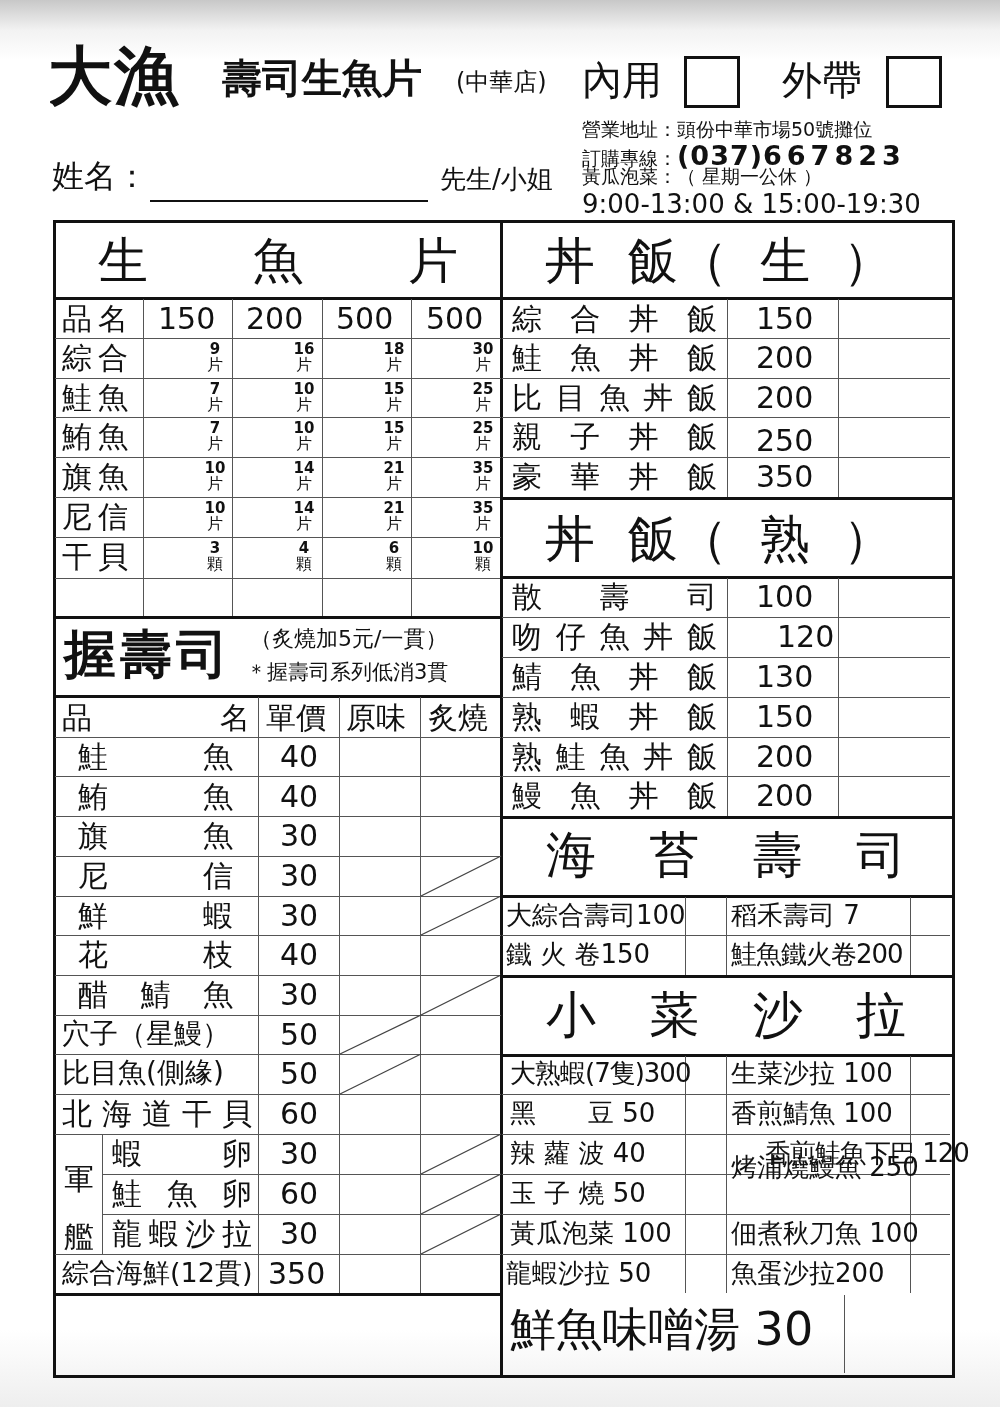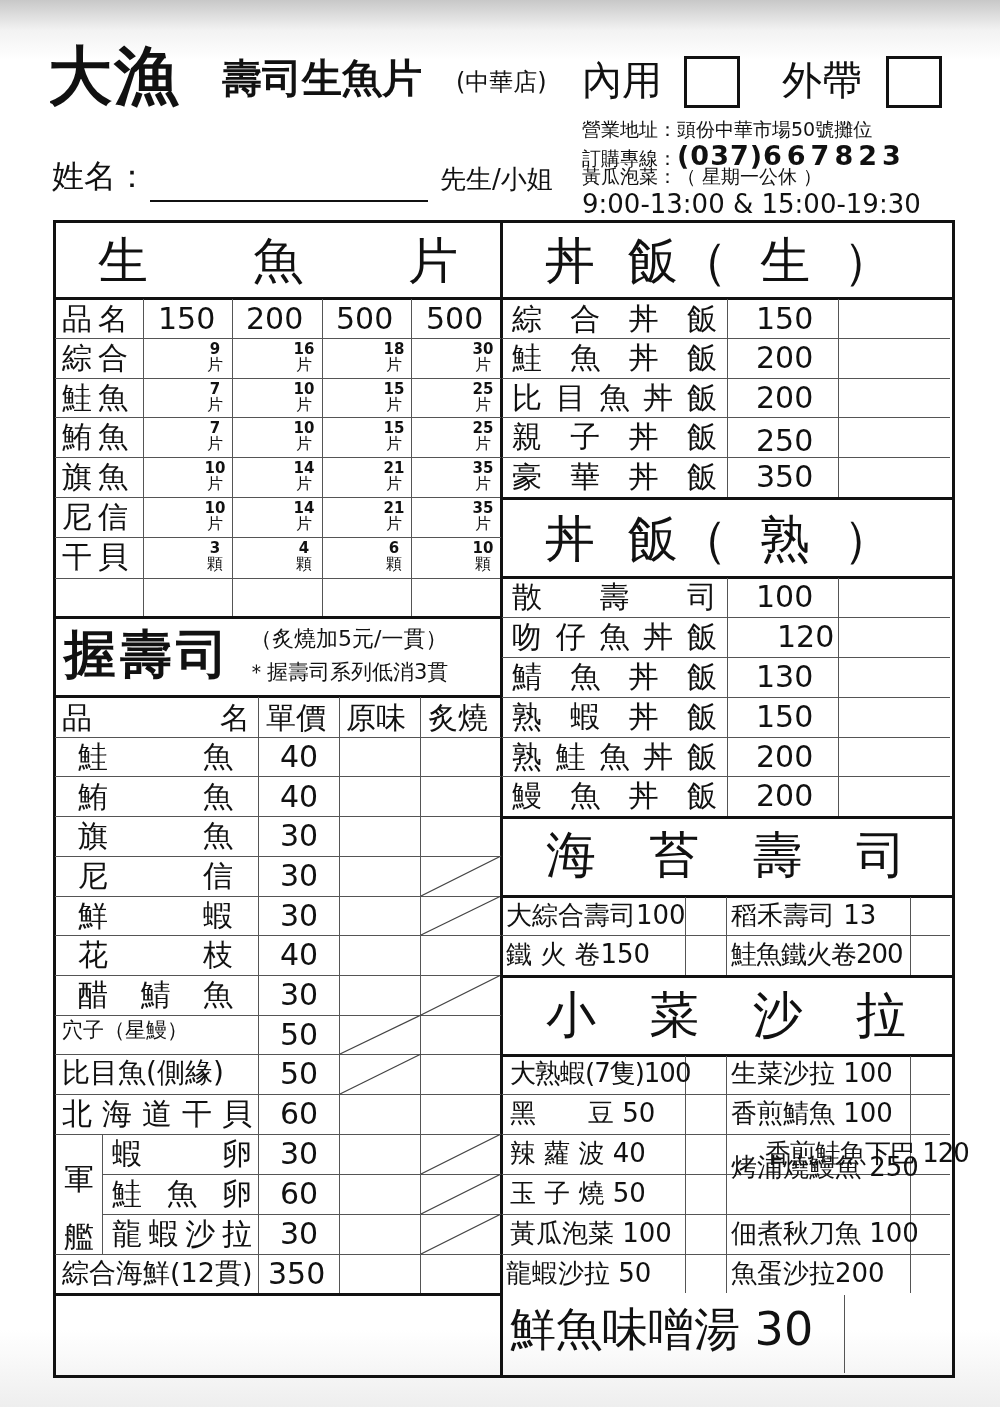--- a/index.html
+++ b/index.html
@@ -280,21 +280,21 @@
   </div>
 <div>
     <div class="cell spread" style="left:78px;top:980px;width:155px">
       <span>醋</span>
       <span>鯖</span>
       <span>魚</span>
     </div>
     <div class="cell" style="left:280px;top:980px">30</div>
   </div>
 <div>
-    <div class="cell" style="left:62px;top:1020px;font-size:21px">穴子（星鰻）</div>
+    <div class="cell" style="left:62px;top:1020px;font-size:28px">穴子（星鰻）</div>
     <div class="cell" style="left:280px;top:1020px">50</div>
   </div>
 <div>
     <div class="cell" style="left:62px;top:1059px;font-size:28px">比目魚(側緣)</div>
     <div class="cell" style="left:280px;top:1059px">50</div>
   </div>
 <div>
     <div class="cell spread" style="left:62px;top:1099px;width:190px">
       <span>北</span>
       <span>海</span>
@@ -492,21 +492,21 @@
     <span>司</span>
 </div>
 <div class="hthick" style="left:500px;top:895px;width:452px"></div>
 <div class="vline" style="left:685px;top:897px;height:78px"></div>
 <div class="vline" style="left:726px;top:897px;height:78px"></div>
 <div class="vline" style="left:910px;top:897px;height:78px"></div>
 <div class="hline" style="left:502px;top:935px;width:448px"></div>
 <div class="hthick" style="left:500px;top:975px;width:452px"></div>
 <div>
     <div class="cell small" style="left:506px;top:902px">大綜合壽司100</div>
-    <div class="cell small" style="left:731px;top:902px">稻禾壽司 13</div>
+    <div class="cell small" style="left:731px;top:902px">稻禾壽司 7</div>
   </div>
 <div>
     <div class="cell small" style="left:506px;top:941px">鐵 火 卷150</div>
     <div class="cell small" style="left:731px;top:941px;letter-spacing:-1px">鮭魚鐵火卷200</div>
   </div>
 
 <div class="sec-title" style="left:546px;top:990px;width:360px">
   <span>小</span>
     <span>菜</span>
     <span>沙</span>
@@ -516,21 +516,21 @@
 <div class="vline" style="left:685px;top:1056px;height:237px"></div>
 <div class="vline" style="left:726px;top:1056px;height:237px"></div>
 <div class="vline" style="left:910px;top:1056px;height:237px"></div>
 <div class="hline" style="left:502px;top:1094px;width:448px"></div>
 <div class="hline" style="left:502px;top:1134px;width:448px"></div>
 <div class="hline" style="left:502px;top:1174px;width:448px"></div>
 <div class="hline" style="left:502px;top:1214px;width:448px"></div>
 <div class="hline" style="left:502px;top:1254px;width:448px"></div>
 
 <div>
-    <div class="cell small" style="left:510px;top:1060px;letter-spacing:-1px">大熟蝦(7隻)100</div>
+    <div class="cell small" style="left:510px;top:1060px;letter-spacing:-1px">大熟蝦(7隻)300</div>
     <div class="cell small" style="left:731px;top:1060px">生菜沙拉 100</div>
   </div>
 <div>
     <div class="cell small" style="left:510px;top:1100px">黑　　豆 50</div>
     <div class="cell small" style="left:731px;top:1100px">香煎鯖魚 100</div>
   </div>
 <div>
     <div class="cell small" style="left:510px;top:1140px">辣 蘿 波 40</div>
     <div class="cell small" style="left:765px;top:1140px;letter-spacing:-1px">香煎鮭魚下巴 120</div>
   </div>

